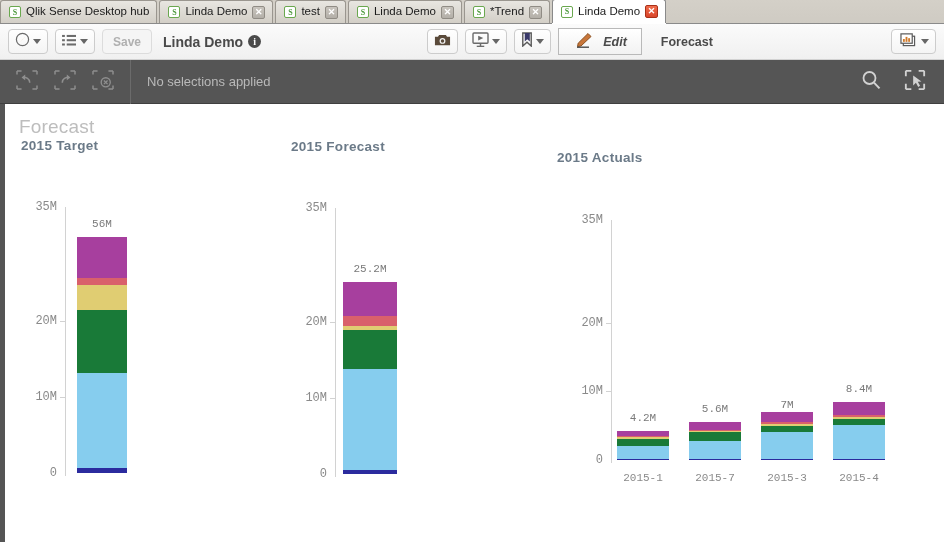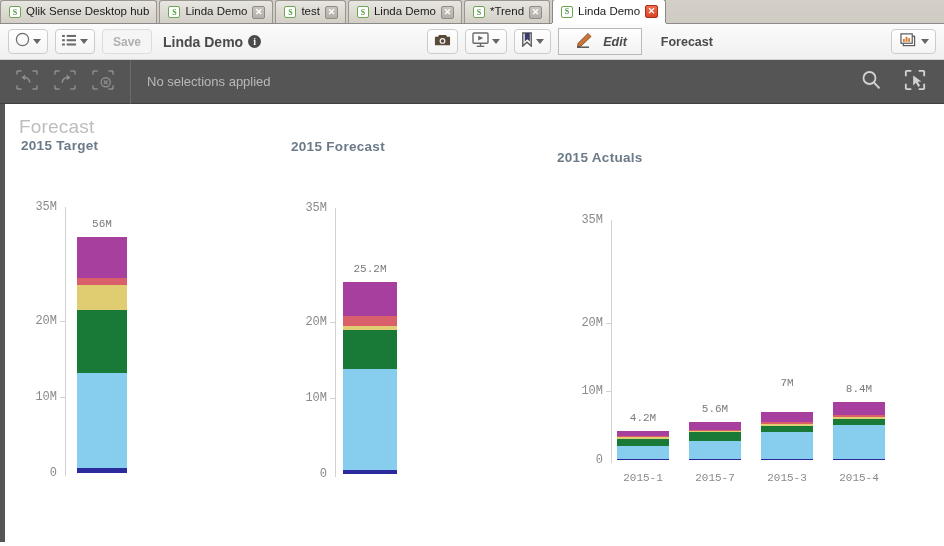--- a/index.html
+++ b/index.html
@@ -434,21 +434,21 @@
           <div class="bar-label" style="left: 124px; top: 237.584px; width: 76px;">5.6M</div>
           <div class="xlabel" style="left: 124px; top: 307px; width: 76px;">2015-7</div>
           <div class="bar" style="left: 208px; top: 246.98px; width: 52px; height: 48.02px;">
             <div class="seg" style="background: rgb(43, 43, 158); bottom: 0px; height: 1.2348px;"></div>
             <div class="seg" style="background: rgb(134, 205, 238); bottom: 1.2348px; height: 26.754px;"></div>
             <div class="seg" style="background: rgb(25, 122, 56); bottom: 27.9888px; height: 6.174px;"></div>
             <div class="seg" style="background: rgb(224, 205, 114); bottom: 34.1628px; height: 1.5092px;"></div>
             <div class="seg" style="background: rgb(217, 96, 107); bottom: 35.672px; height: 2.058px;"></div>
             <div class="seg" style="background: rgb(167, 63, 158); bottom: 37.73px; height: 10.29px;"></div>
           </div>
-          <div class="bar-label" style="left: 196px; top: 212px; width: 76px;">7M</div>
+          <div class="bar-label" style="left: 196px; top: 234px; width: 76px;">7M</div>
           <div class="xlabel" style="left: 196px; top: 307px; width: 76px;">2015-3</div>
           <div class="bar" style="left: 280px; top: 237.376px; width: 52px; height: 57.624px;">
             <div class="seg" style="background: rgb(43, 43, 158); bottom: 0px; height: 1.372px;"></div>
             <div class="seg" style="background: rgb(134, 205, 238); bottom: 1.372px; height: 33.614px;"></div>
             <div class="seg" style="background: rgb(25, 122, 56); bottom: 34.986px; height: 6.174px;"></div>
             <div class="seg" style="background: rgb(224, 205, 114); bottom: 41.16px; height: 1.372px;"></div>
             <div class="seg" style="background: rgb(217, 96, 107); bottom: 42.532px; height: 2.744px;"></div>
             <div class="seg" style="background: rgb(167, 63, 158); bottom: 45.276px; height: 12.348px;"></div>
           </div>
           <div class="bar-label" style="left: 268px; top: 218.376px; width: 76px;">8.4M</div>

